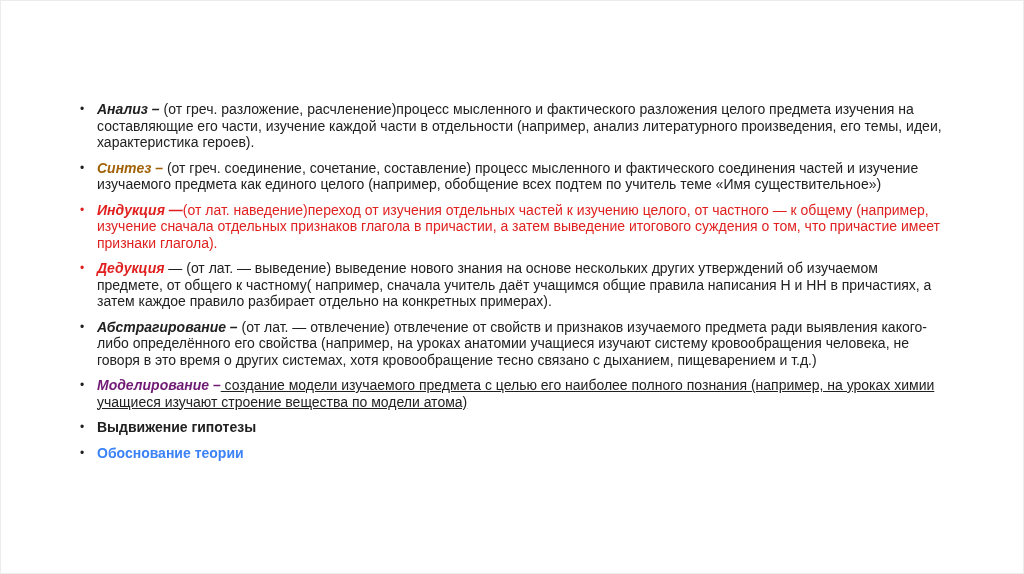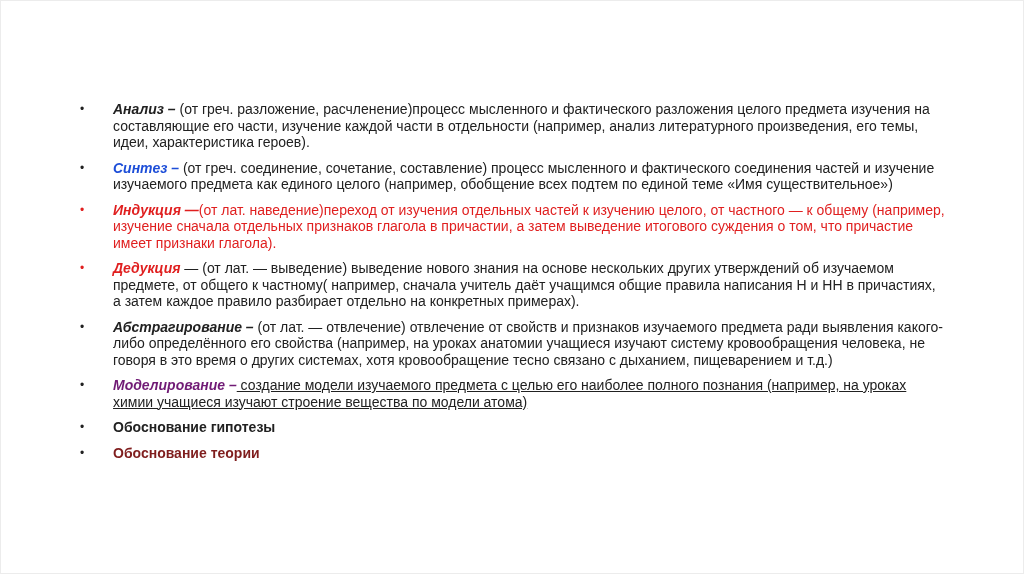--- a/index.html
+++ b/index.html
@@ -37,61 +37,60 @@
   .marker {
     flex: 0 0 17px;
     width: 17px;
     font-size: 12px;
     line-height: 16.5px;
     padding-left: 1px;
     user-select: none;
   }
   .text {
     flex: 1 1 auto;
-    margin-left: 16px;
   }
   .lead {
     font-weight: bold;
     font-style: italic;
   }
   .lead.upright {
     font-style: normal;
   }
 </style>
 </head>
 <body>
 
 <div class="slide">
   <ul class="bullet-list" id="bullet-list">
       <li class="bullet-item">
     <span class="marker" style="color: rgb(33, 33, 33);">•</span>
     <span class="text"><span class="lead" style="color: rgb(33, 33, 33);">Анализ –</span><span class="rest" style="color: rgb(33, 33, 33);"> (от греч. разложение, расчленение)процесс мысленного и фактического разложения целого предмета изучения на составляющие его части, изучение каждой части в отдельности (например, анализ литературного произведения, его темы, идеи,  характеристика героев).</span></span>
   </li>
       <li class="bullet-item">
     <span class="marker" style="color: rgb(33, 33, 33);">•</span>
-    <span class="text"><span class="lead" style="color: #1d4ed8;">Синтез –</span><span class="rest" style="color: rgb(33, 33, 33);"> (от греч. соединение, сочетание, составление) процесс мысленного и фактического соединения частей и изучение изучаемого предмета как единого целого (например, обобщение всех подтем по единой теме  «Имя существительное»)</span></span>
+    <span class="text"><span class="lead" style="color: #a16207;">Синтез –</span><span class="rest" style="color: rgb(33, 33, 33);"> (от греч. соединение, сочетание, составление) процесс мысленного и фактического соединения частей и изучение изучаемого предмета как единого целого (например, обобщение всех подтем по учитель теме  «Имя существительное»)</span></span>
   </li>
       <li class="bullet-item">
     <span class="marker" style="color: rgb(224, 31, 31);">•</span>
     <span class="text"><span class="lead" style="color: rgb(224, 31, 31);">Индукция —</span><span class="rest" style="color: rgb(224, 31, 31);">(от лат. наведение)переход от изучения отдельных частей к изучению целого, от частного — к общему (например, изучение сначала отдельных признаков глагола в причастии, а затем выведение итогового суждения о том, что причастие имеет признаки глагола).</span></span>
   </li>
       <li class="bullet-item">
     <span class="marker" style="color: rgb(224, 31, 31);">•</span>
     <span class="text"><span class="lead" style="color: rgb(224, 31, 31);">Дедукция</span><span class="rest" style="color: rgb(33, 33, 33);"> — (от лат. — выведение) выведение нового знания на основе нескольких других утверждений об изучаемом предмете, от общего к частному( например, сначала учитель даёт учащимся общие правила написания Н и НН в причастиях, а затем каждое правило разбирает отдельно на конкретных примерах).</span></span>
   </li>
       <li class="bullet-item">
     <span class="marker" style="color: rgb(33, 33, 33);">•</span>
     <span class="text"><span class="lead" style="color: rgb(33, 33, 33);">Абстрагирование –</span><span class="rest" style="color: rgb(33, 33, 33);"> (от лат. — отвлечение) отвлечение от свойств и признаков изучаемого предмета ради выявления какого-либо определённого его свойства (например, на уроках анатомии учащиеся изучают систему кровообращения  человека, не говоря в это время о других системах, хотя кровообращение тесно связано с дыханием, пищеварением и т.д.)</span></span>
   </li>
       <li class="bullet-item">
     <span class="marker" style="color: rgb(33, 33, 33);">•</span>
     <span class="text"><span class="lead" style="color: #701a75;">Моделирование –</span><span class="rest" style="color: rgb(33, 33, 33); text-decoration: underline;"> создание модели изучаемого предмета с целью его наиболее полного познания (например, на уроках химии учащиеся изучают строение вещества по модели атома)</span></span>
   </li>
       <li class="bullet-item">
     <span class="marker" style="color: rgb(33, 33, 33);">•</span>
-    <span class="text"><span class="lead upright" style="color: rgb(33, 33, 33);">Обоснование гипотезы</span><span class="rest" style="color: rgb(33, 33, 33);"></span></span>
+    <span class="text"><span class="lead upright" style="color: rgb(33, 33, 33);">Выдвижение гипотезы</span><span class="rest" style="color: rgb(33, 33, 33);"></span></span>
   </li>
       <li class="bullet-item">
     <span class="marker" style="color: rgb(33, 33, 33);">•</span>
-    <span class="text"><span class="lead upright" style="color: #7f1d1d;">Обоснование теории</span><span class="rest" style="color: rgb(33, 33, 33);"></span></span>
+    <span class="text"><span class="lead upright" style="color: #3b82f6;">Обоснование теории</span><span class="rest" style="color: rgb(33, 33, 33);"></span></span>
   </li>
     </ul>
 </div>
 
 </body></html>

